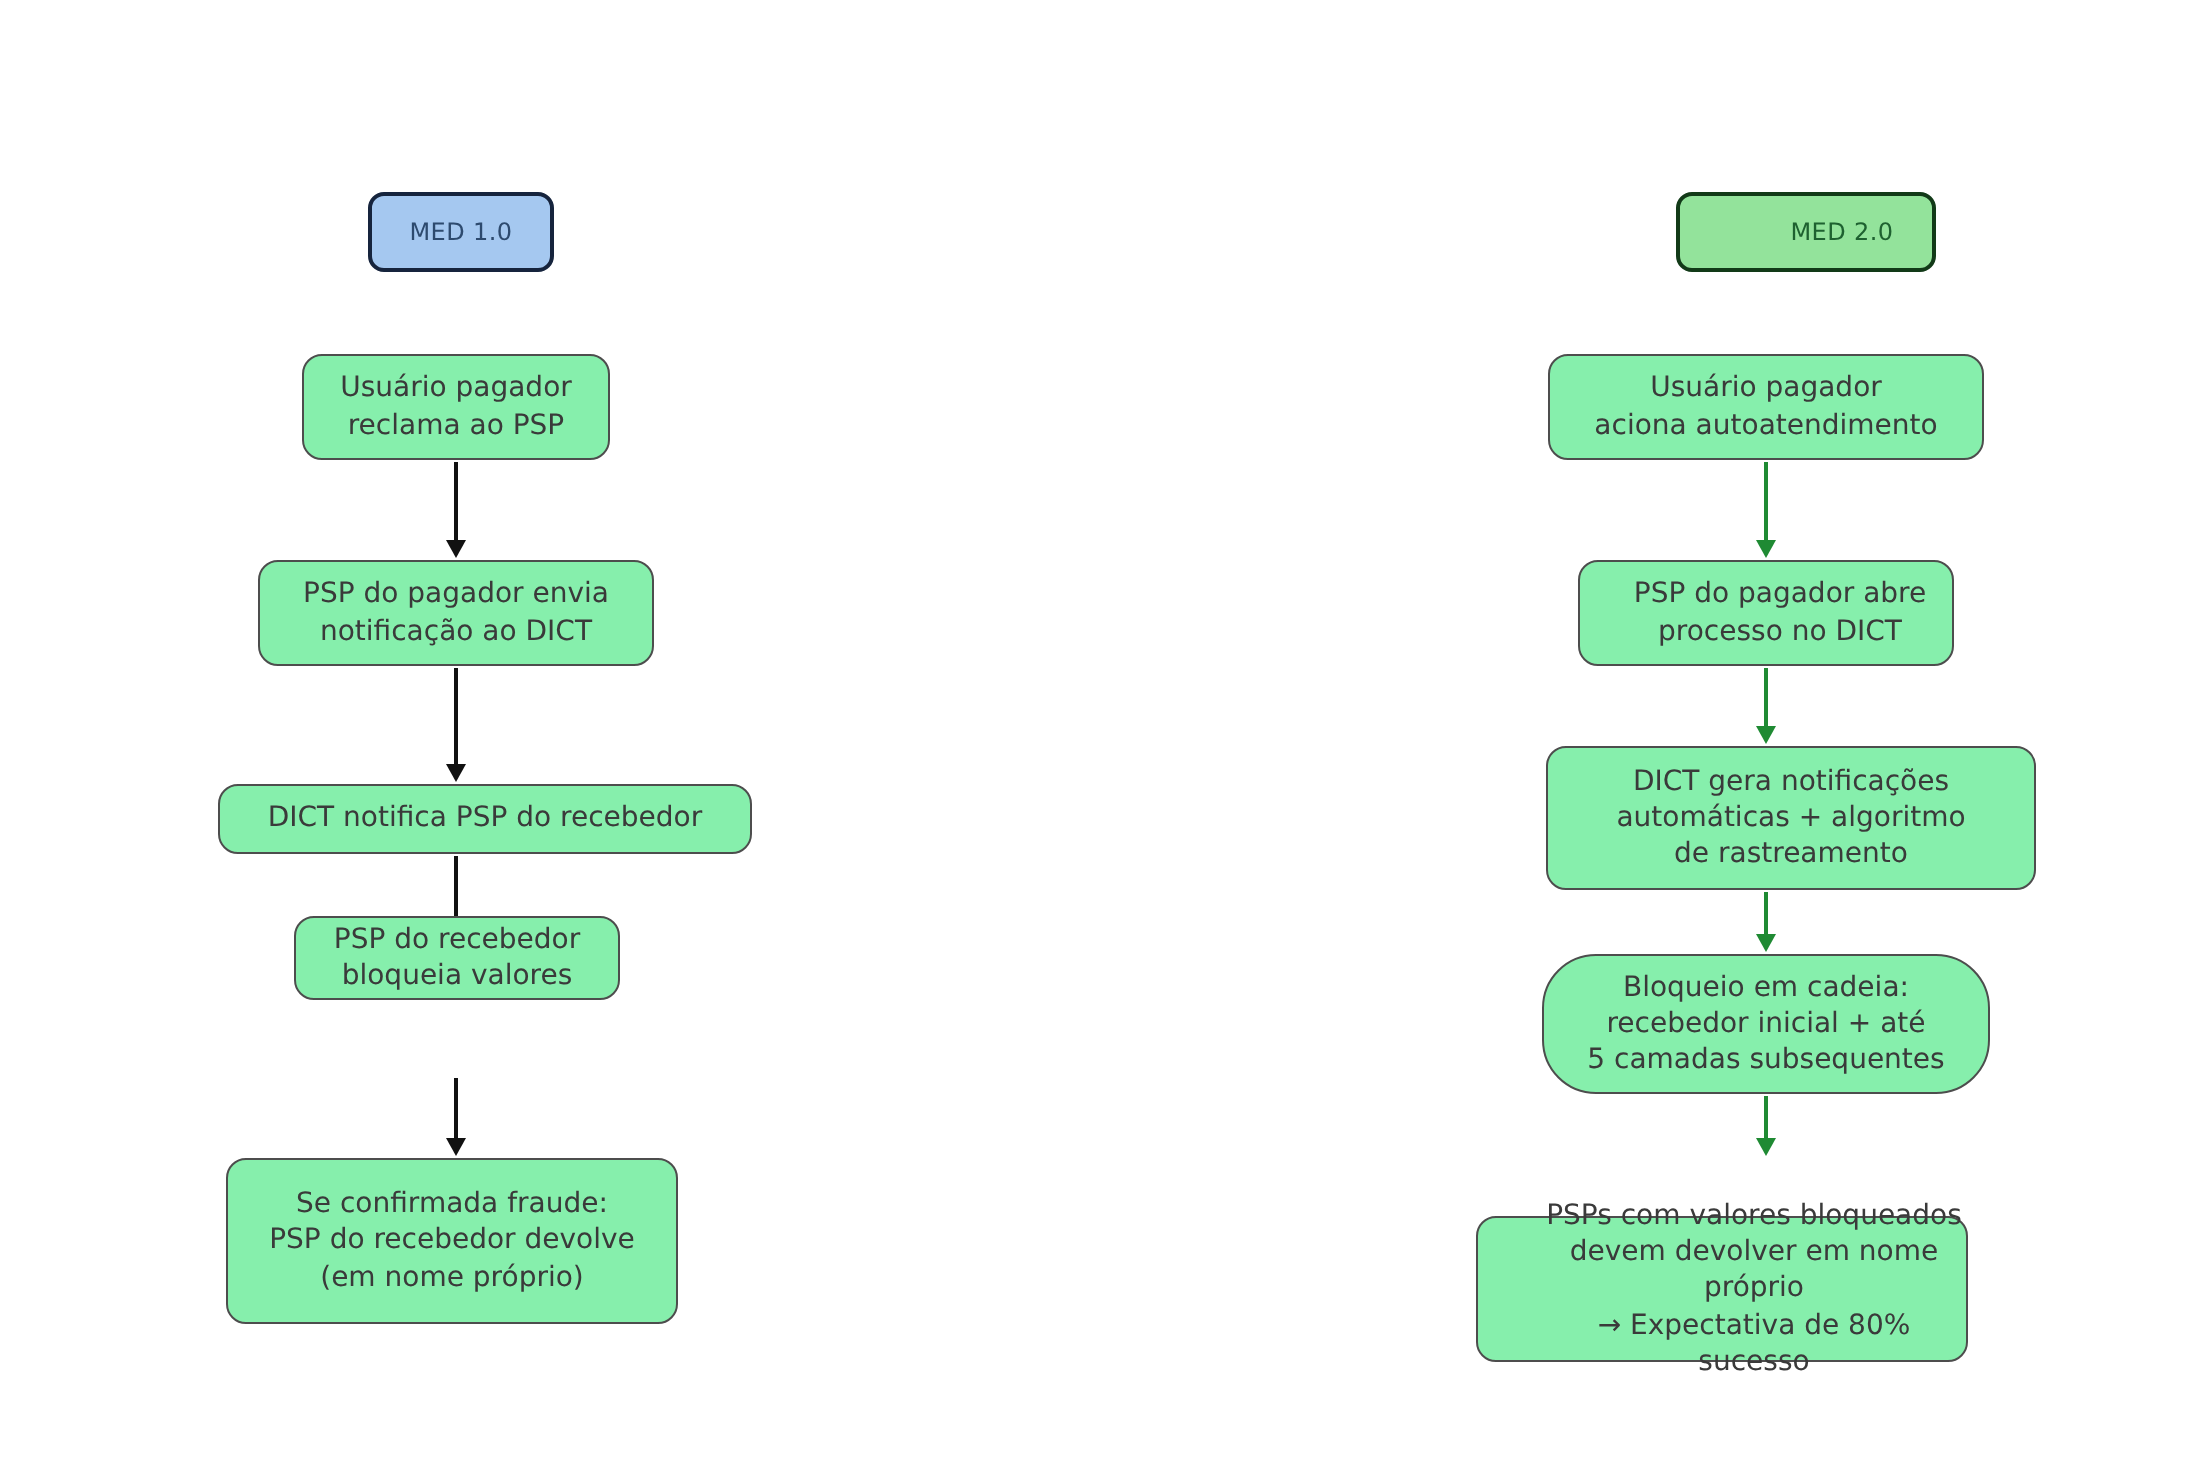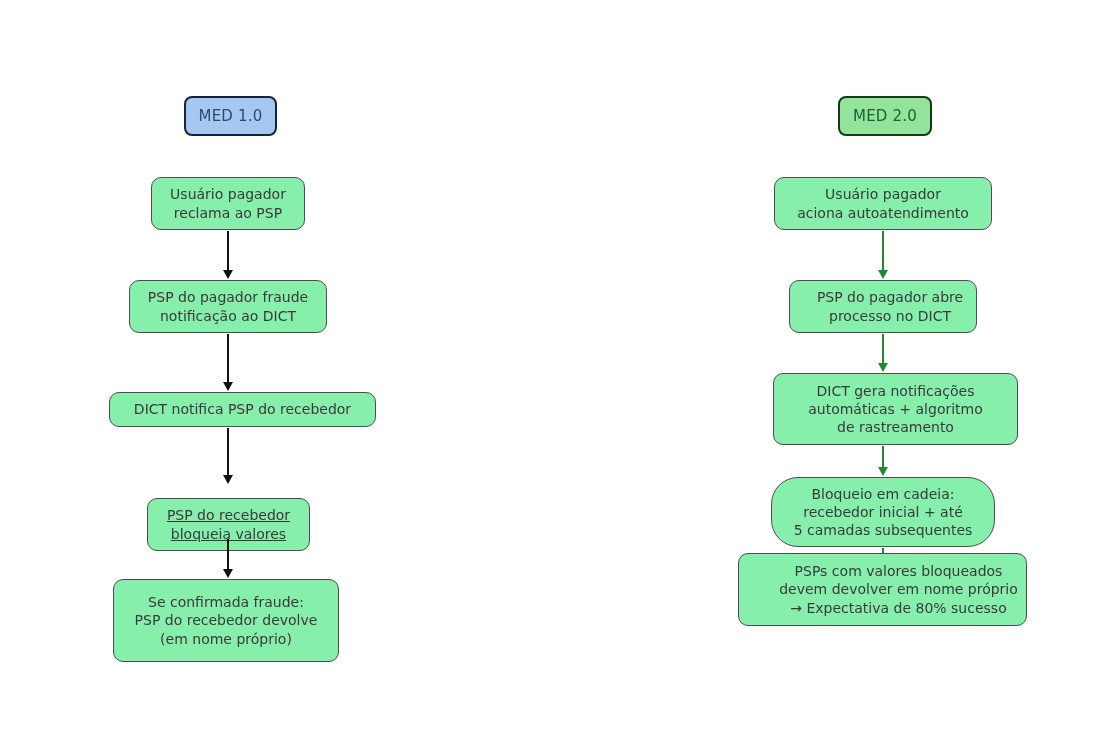--- a/index.html
+++ b/index.html
@@ -14,32 +14,33 @@
     height: 730px;
     background: #ffffff;
     overflow: hidden;
   }
   .badge {
     position: absolute;
     display: flex;
     align-items: center;
     justify-content: center;
     border-radius: 8px;
-    font-size: 15px;
+    font-size: 12px;
     letter-spacing: 0.2px;
   }
   .badge.blue {
     background: var(--med10-fill, #a5c8f0);
     border: 2px solid var(--med10-border, #16243d);
     color: var(--med10-text, #2d4a6e);
   }
   .badge.green {
     background: var(--med20-fill, #93e39b);
     border: 2px solid var(--med20-border, #123a18);
     color: var(--med20-text, #1e6130);
+    padding-left: 36px;
   }
   .step {
     position: absolute;
     display: flex;
     align-items: center;
     justify-content: center;
     text-align: center;
     background: #86efac;
     border: 1.5px solid var(--box-border, #4d4d4d);
     border-radius: 10px;
@@ -71,54 +72,54 @@
   .arrow.black .shaft { background: var(--arrow-black, #111111); }
   .arrow.black .head  { border-top-color: var(--arrow-black, #111111); }
   .arrow.green .shaft { background: var(--arrow-green, #1f8a33); }
   .arrow.green .head  { border-top-color: var(--arrow-green, #1f8a33); }
 
   
   .b10   { left: 184px; top: 96px;  width: 89px;  height: 36px; }
   .l-s1  { left: 151px; top: 177px; width: 154px; height: 53px; }
   .l-s2  { left: 129px; top: 280px; width: 198px; height: 53px; }
   .l-s3  { left: 109px;  top: 392px; width: 267px; height: 35px; }
-  .l-s4  { left: 147px; top: 498px; width: 163px; height: 53px; text-decoration: underline; }
+  .l-s4  { left: 147px; top: 458px; width: 163px; height: 42px; }
   .l-s5  { left: 113px; top: 579px; width: 226px; height: 83px; }
   .l-a1  { left: 221px; top: 231px; height: 48px; }
   .l-a2  { left: 221px; top: 334px; height: 57px; }
   .l-a3  { left: 221px; top: 428px; height: 56px; }
   .l-a4  { left: 221px; top: 539px; height: 39px; }
 
   
   .b20   { left: 838px; top: 96px;  width: 90px;  height: 36px; }
   .r-s1  { left: 774px; top: 177px; width: 218px; height: 53px; }
   .r-s2  { left: 789px; top: 280px; width: 188px; height: 53px; padding-left: 14px; }
   .r-s3  { left: 773px; top: 373px; width: 245px; height: 72px; }
   .r-s4  { left: 771px; top: 477px; width: 224px; height: 70px; border-radius: 27px; }
-  .r-s5  { left: 738px; top: 553px; width: 289px; height: 73px; padding-left: 32px; }
+  .r-s5  { left: 738px; top: 608px; width: 246px; height: 73px; padding-left: 32px; }
   .r-a1  { left: 876px; top: 231px; height: 48px; }
   .r-a2  { left: 876px; top: 334px; height: 38px; }
   .r-a3  { left: 876px; top: 446px; height: 30px; }
   .r-a4  { left: 876px; top: 548px; height: 30px; }
 </style>
 </head>
 <body>
 
 <div class="canvas">
 
   <div class="badge blue b10">
     <span>MED 1.0</span>
   </div>
   <div class="step l-s1">Usuário pagador
 reclama ao PSP</div>
   <div class="arrow black l-a1">
       <div class="shaft"></div>
       <div class="head"></div>
     </div>
-  <div class="step l-s2">PSP do pagador fraude
+  <div class="step l-s2">PSP do pagador envia
 notificação ao DICT</div>
   <div class="arrow black l-a2">
       <div class="shaft"></div>
       <div class="head"></div>
     </div>
   <div class="step l-s3">DICT notifica PSP do recebedor</div>
   <div class="arrow black l-a3">
       <div class="shaft"></div>
       <div class="head"></div>
     </div>

